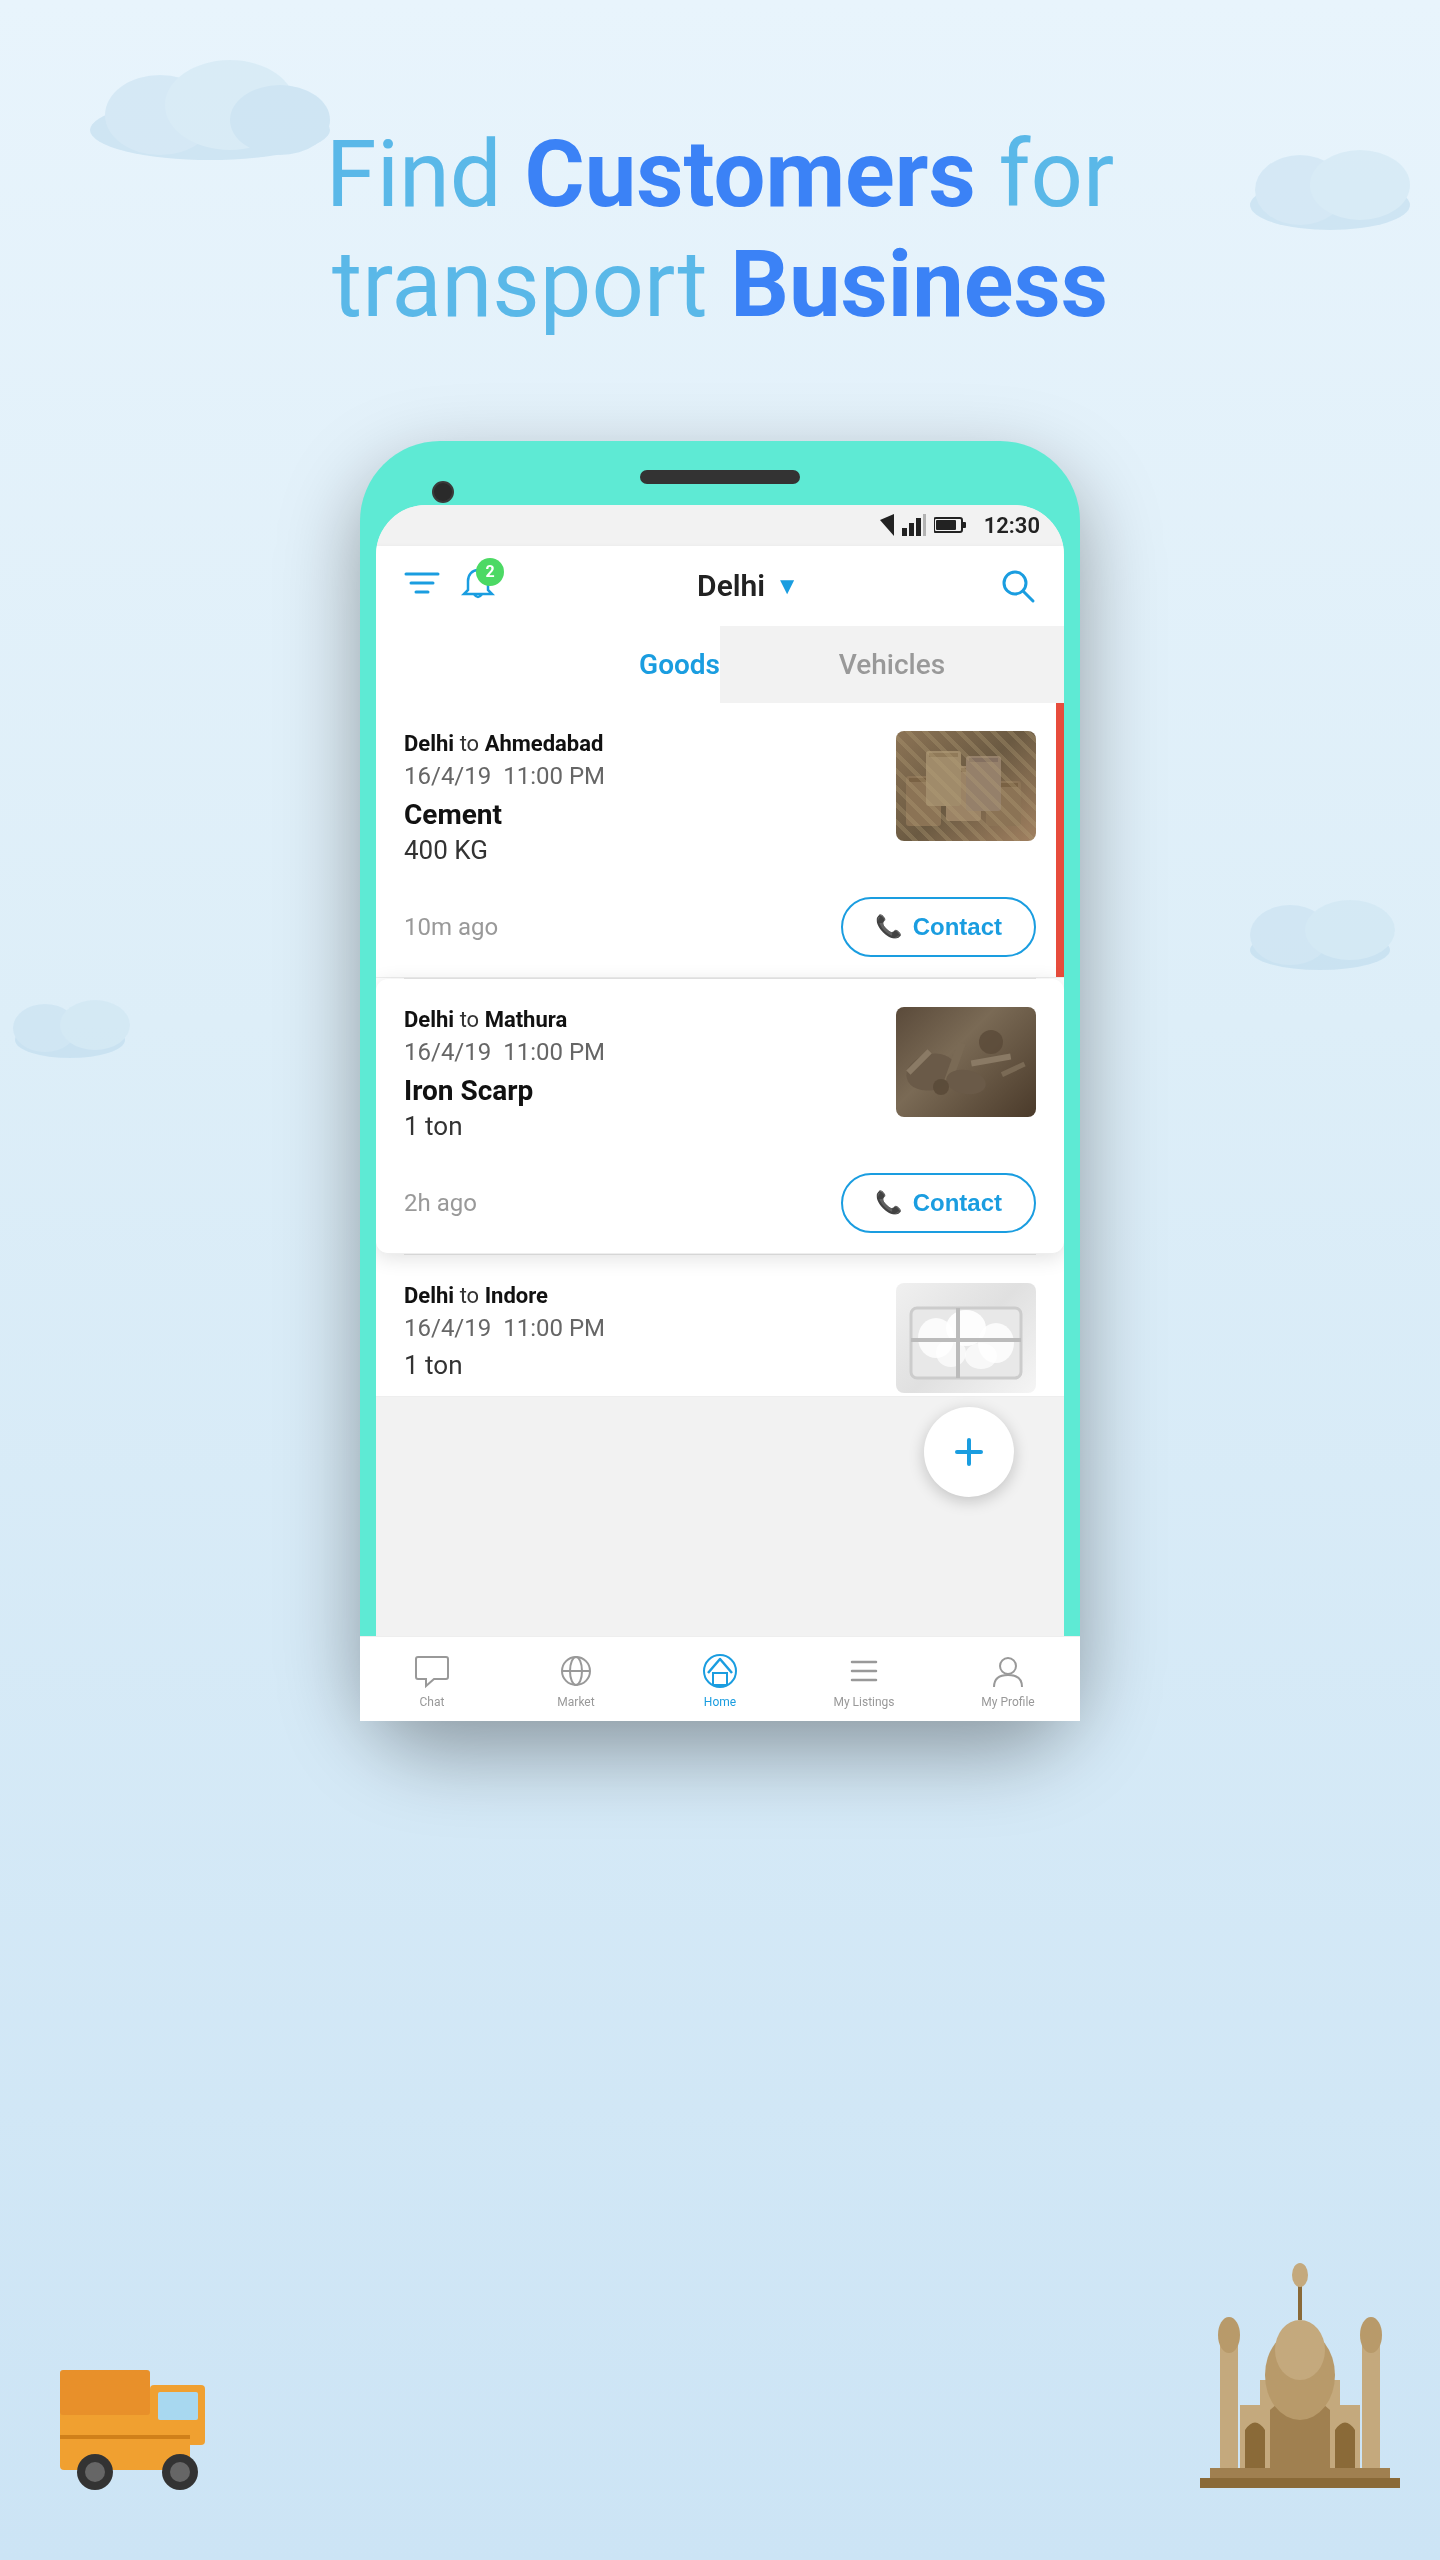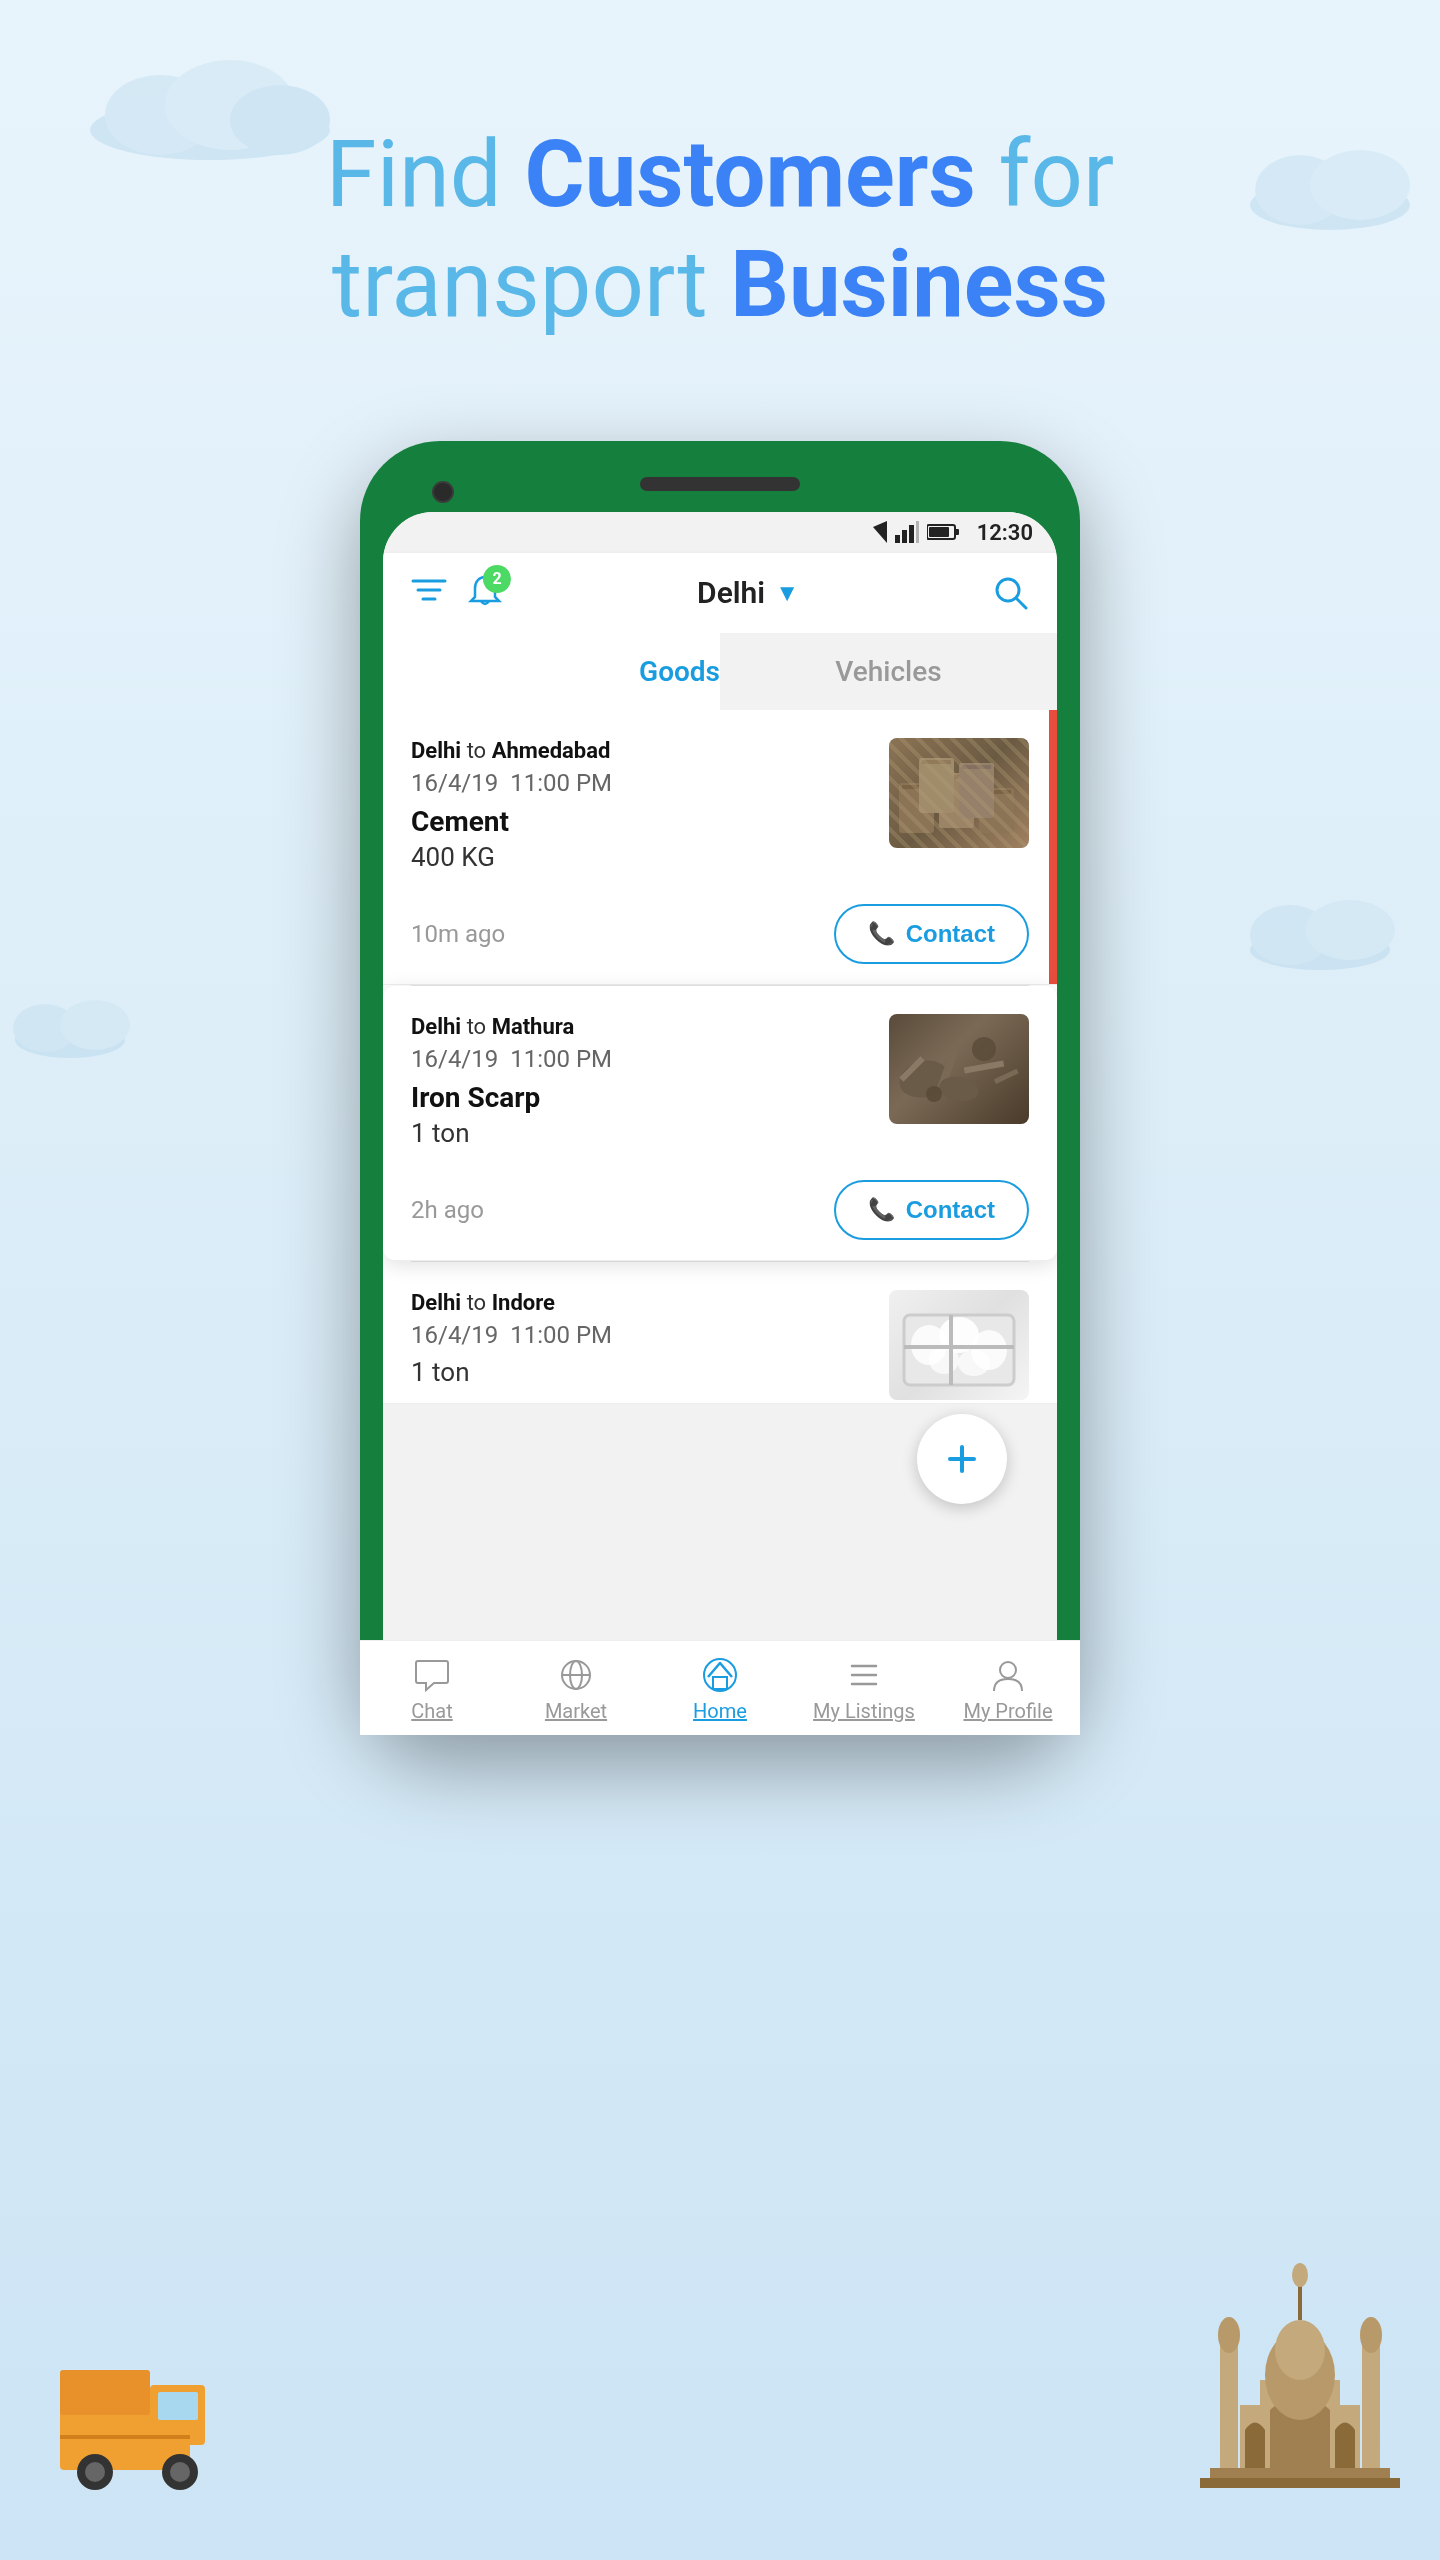--- a/index.html
+++ b/index.html
@@ -37,23 +37,23 @@
     .phone-wrapper {
       display: flex;
       justify-content: center;
       position: relative;
       z-index: 5;
       margin-top: 40px;
     }
 
     .phone-outer {
       width: 720px;
-      background: #15803d;
+      background: #5eead4;
       border-radius: 80px;
-      padding: 23px;
+      padding: 16px;
       box-shadow: 0 30px 80px rgba(0,0,0,0.35);
       position: relative;
     }
 
     .phone-notch-area {
       display: flex;
       justify-content: center;
       align-items: center;
       height: 40px;
       margin-bottom: 8px;
@@ -340,23 +340,22 @@
     }
     .nav-item {
       flex: 1;
       display: flex;
       flex-direction: column;
       align-items: center;
       gap: 6px;
       cursor: pointer;
     }
     .nav-label {
-      font-size: 20px;
+      font-size: 12px;
       color: #999;
-      text-decoration: underline;
     }
     .nav-label.active-nav {
       color: #1a9de0;
     }
 
     
     .cloud-top-left {
       position: absolute;
       top: 60px;
       left: 80px;

